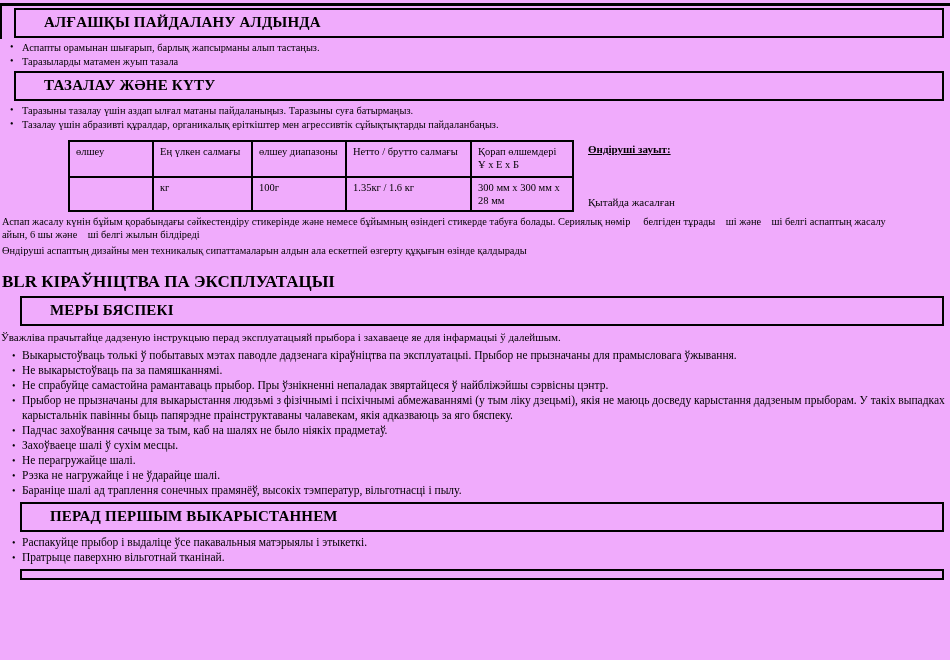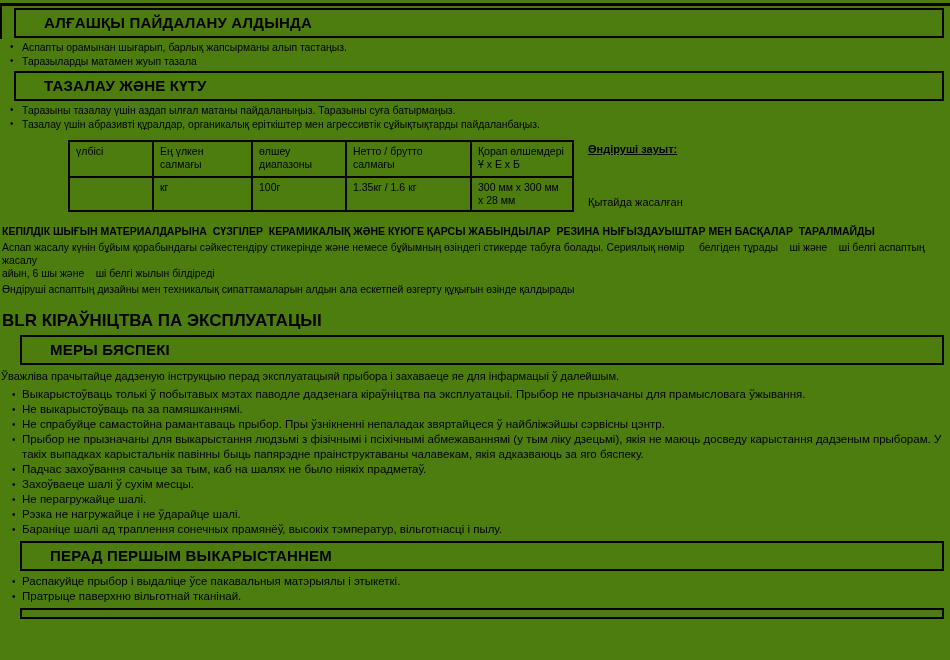--- a/index.html
+++ b/index.html
@@ -1,20 +1,20 @@
 <!DOCTYPE html>
 <html><head>
 <meta charset="utf-8">
 <style>
   html,body { margin:0; padding:0; background:#fff; }
   .page {
     position:relative;
     width:950px; height:660px;
-    background:#4d7c0f; color:#000;
-    font-family:Liberation Sans, sans-serif;
+    background:#f0abfc; color:#000;
+    font-family:Liberation Serif, serif;
     overflow:hidden;
   }
   .toprule { border-top:3px solid #000; margin-top:3px; }
   .lefttick { position:absolute; left:0; top:5px; width:2px; height:34px; background:#000; }
 
   .hbox {
     margin:2px 6px 0 14px;
     border:2px solid #000;
     padding:3px 10px 4px 28px;
     font-weight:bold; font-size:15px; line-height:19px;
@@ -74,42 +74,41 @@
   <ul class="blist kk-l">
     <li>Таразыны тазалау үшін аздап ылғал матаны пайдаланыңыз. Таразыны суға батырмаңыз.</li>
     <li>Тазалау үшін абразивті құралдар, органикалық еріткіштер мен агрессивтік сұйықтықтарды пайдаланбаңыз.</li>
   </ul>
 
 
   <div class="tablerow">
     <table class="spec">
       <tbody>
         <tr class="hd">
-          <td class="c0 ctr">үлбісі</td>
+          <td class="c0 ctr">өлшеу</td>
           <td class="c1">Ең үлкен салмағы</td>
           <td class="c2">өлшеу диапазоны</td>
           <td class="c3">Нетто / брутто салмағы</td>
           <td class="c4">Қорап өлшемдері  Ұ x Е x Б</td>
         </tr>
         <tr class="dr">
           <td class="ctr"></td>
           <td class="ctr">кг</td>
           <td>100г</td>
           <td class="ctr">1.35кг / 1.6 кг</td>
           <td class="ctr">300 мм x 300 мм x 28 мм</td>
         </tr>
       </tbody>
     </table>
     <div class="mfr">
       <div class="mfr-label">Өндіруші зауыт:</div>
       <div class="mfr-value">Қытайда жасалған</div>
     </div>
   </div>
 
-  <p class="bold-line">КЕПІЛДІК ШЫҒЫН МАТЕРИАЛДАРЫНА  СҮЗГІЛЕР  КЕРАМИКАЛЫҚ ЖӘНЕ КҮЮГЕ ҚАРСЫ ЖАБЫНДЫЛАР  РЕЗИНА НЫҒЫЗДАУЫШТАР МЕН БАСҚАЛАР  ТАРАЛМАЙДЫ</p>
   <p class="kpara">Аспап жасалу күнін бұйым қорабындағы сәйкестендіру стикерінде және немесе бұйымның өзіндегі стикерде табуға болады. Сериялық нөмір     белгіден тұрады    ші және    ші белгі аспаптың жасалу</p>
   <p class="kpara tight">айын, 6 шы және    ші белгі жылын білдіреді</p>
   <p class="kpara">Өндіруші аспаптың дизайны мен техникалық сипаттамаларын алдын ала ескетпей өзгерту құқығын өзінде қалдырады</p>
 
   <h1 class="blr-title">BLR КІРАЎНІЦТВА ПА ЭКСПЛУАТАЦЫІ</h1>
 
   <div class="hbox mt4">
     <span>МЕРЫ БЯСПЕКІ</span>
   </div>
   <p class="intro">Ўважліва прачытайце дадзеную інструкцыю перад эксплуатацыяй прыбора і захаваеце яе для інфармацыі ў далейшым.</p>

